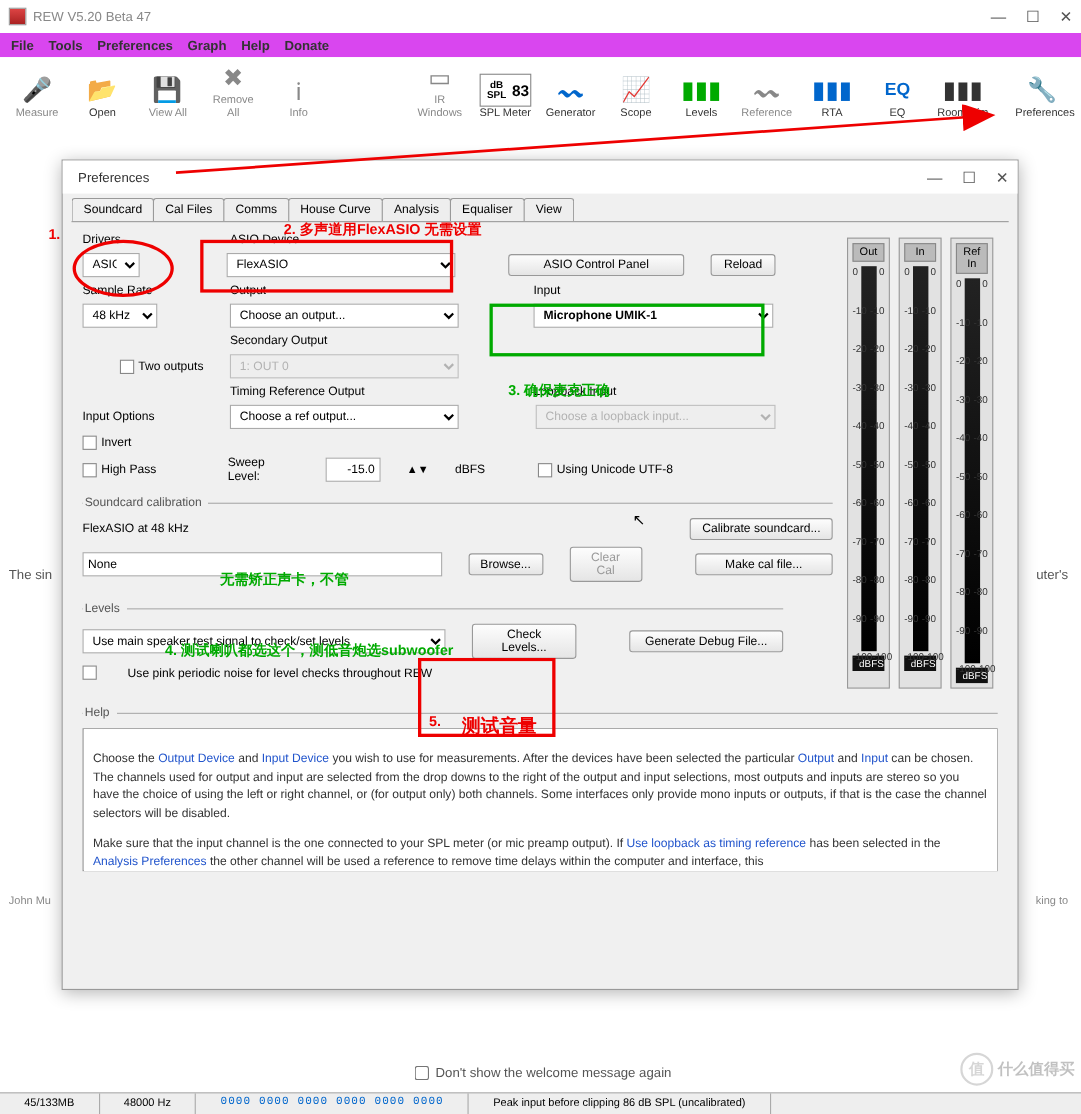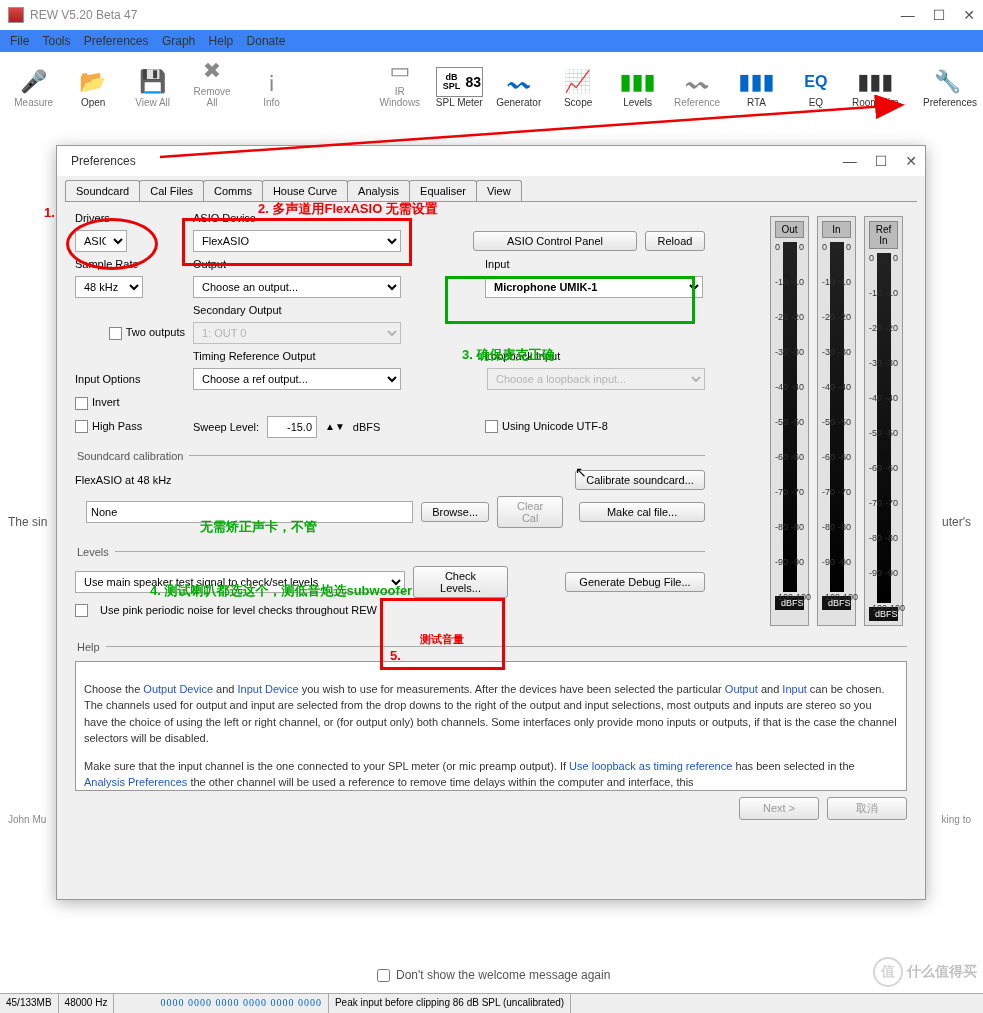--- a/index.html
+++ b/index.html
@@ -2,39 +2,39 @@
 <html><head>
 <meta charset="utf-8">
 <style>
 * { box-sizing: border-box; font-family: Tahoma, Arial, sans-serif; }
 body { margin: 0; background: #f0f0f0; font-size: 11px; width: 983px; height: 1013px; overflow: hidden; position: relative; }
 .main-window { width: 983px; height: 1013px; background: #fff; position: relative; }
 .titlebar { height: 30px; display: flex; align-items: center; padding: 0 8px; background: #fff; color: #888; }
 .titlebar .java-icon { width: 16px; height: 16px; margin-right: 6px; background: linear-gradient(#d44,#a22); border: 1px solid #999; }
 .titlebar .title { flex: 1; font-size: 12px; }
 .win-ctrls { display: flex; gap: 18px; color: #555; font-size: 14px; }
-.menubar { padding: 4px 10px; color: #333; font-size: 12px; background: #3b82f6; }
+.menubar { padding: 4px 10px; color: #333; font-size: 12px; background: #d946ef; font-weight: bold; }
 .menubar span { margin-right: 10px; text-decoration: underline; text-decoration-color: transparent; }
 .menubar span::first-letter { text-decoration: underline; }
 .toolbar { display: flex; padding: 4px 10px; gap: 12px; background: #fff; align-items: flex-end; }
 .tool { text-align: center; width: 50px; color: #888; font-size: 10px; }
 .tool.enabled { color: #333; }
 .tool .ico { height: 30px; display: flex; align-items: center; justify-content: center; font-size: 22px; }
 .tool.open .ico { color: #f5a623; }
 .tool.spl .ico { background:#fff; border:1px solid #888; font-size:9px; font-weight:bold; color:#000; padding:1px; line-height:1; }
 .spacer { flex: 1; }
 .bg-text { position: absolute; color: #555; font-size: 12px; }
 .prefs-window { position: absolute; left: 56px; top: 145px; width: 870px; height: 755px; background: #f0f0f0; border: 1px solid #999; box-shadow: 0 3px 15px rgba(0,0,0,.3); display:flex; flex-direction:column; }
 .prefs-title { height: 30px; display: flex; align-items: center; padding: 0 8px; background: #fff; }
 .prefs-title .t { flex:1; font-size:12px; color:#333; margin-left:6px; }
 .tabs { display: flex; padding: 4px 8px 0 8px; }
 .tab { padding: 4px 10px; border: 1px solid #999; background: #eee; border-bottom: none; margin-right: -1px; border-radius: 3px 3px 0 0; }
 .tab.active { background: #f0f0f0; position:relative; z-index:2; }
 .tab-body { border-top: 1px solid #999; margin: 0 8px; padding: 10px; flex:1; overflow:hidden; position:relative; }
-.row { display: flex; align-items: center; gap: 8px; margin-bottom: 6px; }
+.row { display: flex; align-items: center; gap: 24px; margin-bottom: 6px; }
 .lbl { min-width: 90px; }
 select, input[type=text] { border: 1px solid #aaa; background: #fff; font-size: 11px; padding: 2px 4px; height: 22px; }
 button.btn { border: 1px solid #999; background: linear-gradient(#fdfdfd,#e5e5e5); border-radius: 3px; padding: 3px 10px; font-size: 11px; }
 .meters { position: absolute; right: 14px; top: 14px; display: flex; gap: 8px; }
 .meter { width: 39px; background: #e2e2e2; border:1px solid #999; padding:4px; display:flex; flex-direction:column; align-items:center; }
 .meter-title { background:#bbb; width:100%; text-align:center; font-size:10px; padding:2px; border:1px solid #888; }
 .meter-scale { position:relative; height:350px; width:100%; margin-top:4px; }
 .meter-bar { position:absolute; left:50%; transform:translateX(-50%); width:14px; height:100%; background:linear-gradient(#222,#000); }
 .meter-tick { position:absolute; width:100%; display:flex; justify-content:space-between; font-size:9px; color:#333; }
 .meter-unit { background:#111; color:#fff; font-size:9px; padding:2px 6px; margin-top:4px; width:100%; text-align:center; }
@@ -44,22 +44,22 @@
 .helpbox a { color: #2255cc; }
 .btnrow { display:flex; justify-content:flex-end; gap:8px; padding:6px 0 0 0; }
 .ann { position:absolute; z-index:100; pointer-events:none; }
 .red-ellipse { border:3px solid #e00; border-radius:50%; }
 .red-box { border:3px solid #e00; }
 .green-box { border:3px solid #0a0; }
 .ann-text { font-weight:bold; font-size:13px; }
 .red-text { color:#e00; }
 .green-text { color:#0a0; }
 .statusbar { position:absolute; bottom:0; left:0; right:0; height:20px; border-top:1px solid #aaa; display:flex; font-size:10px; background:#eee; }
-.statusbar > div { border-right:1px solid #aaa; padding:3px 6px; }
-.blue-digits { font-family: Liberation Serif, serif; color: #06c; letter-spacing:1px;margin-left:40px; }
+.statusbar > div { border-right:1px solid #aaa; padding:3px 22px; }
+.blue-digits { font-family: Liberation Mono, monospace; color: #06c; letter-spacing:1px; }
 .welcome-row { position:absolute; bottom:28px; left:0; right:0; text-align:center; color:#555; font-size:12px; }
 .welcome-row input { vertical-align:middle; }
 .watermark { position:absolute; right:6px; bottom:26px; display:flex; align-items:center; gap:4px; color:#999; font-size:14px; font-weight:bold; opacity:.6; }
 .wm-circle { width:30px; height:30px; border:2px solid #bbb; border-radius:50%; display:flex; align-items:center; justify-content:center; font-size:14px; color:#bbb; }
 .arrow-svg { position:absolute; z-index:99; pointer-events:none; }
 .chk { width:13px; height:13px; border:1px solid #888; background:#fff; display:inline-block; vertical-align:middle; margin-right:4px; }
 .disabled { color:#999; }
 select.disabled, input.disabled { background:#eee; color:#999; }
 </style>
 </head>
@@ -418,21 +418,21 @@
         <span style="position:absolute; left:510px; top:262px; font-size:14px">↖</span>
 
         <fieldset>
             <legend>Soundcard calibration</legend>
           <div class="row">
             <span>FlexASIO at 48 kHz</span>
             <div style="flex:1"></div>
             <button class="btn" style="width:130px">Calibrate soundcard...</button>
           </div>
           <div class="row">
-            <input type="text" style="width: 340px; margin-left: 11px;" value="None">
+            <input type="text" style="width: 340px;" value="None">
             <button class="btn">Browse...</button>
             <button class="btn disabled" disabled="">Clear Cal</button>
             <div style="flex:1"></div>
             <button class="btn" style="width:130px">Make cal file...</button>
           </div>
         </fieldset>
 
         <fieldset>
             <legend>Levels</legend>
           <div class="row">
@@ -447,40 +447,36 @@
           </div>
         </fieldset>
       </div>
 
       <fieldset style="margin-top:18px">
           <legend>Help</legend>
         <div class="helpbox">
           <p><span>Choose the </span><a>Output Device</a><span> and </span><a>Input Device</a><span> you wish to use for measurements. After the devices have been selected the particular </span><a>Output</a><span> and </span><a>Input</a><span> can be chosen. The channels used for output and input are selected from the drop downs to the right of the output and input selections, most outputs and inputs are stereo so you have the choice of using the left or right channel, or (for output only) both channels. Some interfaces only provide mono inputs or outputs, if that is the case the channel selectors will be disabled.</span></p>
           <p><span>Make sure that the input channel is the one connected to your SPL meter (or mic preamp output). If </span><a>Use loopback as timing reference</a><span> has been selected in the </span><a>Analysis Preferences</a><span> the other channel will be used a reference to remove time delays within the computer and interface, this </span></p>
         </div>
-        <div class="btnrow">
-          <button class="btn disabled" style="width:80px" disabled="">Next &gt;</button>
-          <button class="btn disabled" style="width:80px" disabled="">取消</button>
-        </div>
       </fieldset>
 
     </div>
   </div>
 
   <div class="ann ann-text red-text" style="left:44px; top:205px">1.</div>
   <div class="ann red-ellipse" style="left:66px; top:218px; width:92px; height:52px"></div>
   <div class="ann red-box" style="left:182px; top:218px; width:230px; height:48px"></div>
   <div class="ann ann-text red-text" style="left:258px; top:200px">2. 多声道用FlexASIO 无需设置</div>
   <div class="ann green-box" style="left:445px; top:276px; width:250px; height:48px"></div>
   <div class="ann ann-text green-text" style="left:462px; top:346px">3. 确保麦克正确</div>
   <div class="ann ann-text green-text" style="left:200px; top:518px">无需矫正声卡，不管</div>
   <div class="ann ann-text green-text" style="left:150px; top:582px">4.  测试喇叭都选这个，测低音炮选subwoofer</div>
   <div class="ann red-box" style="left:380px; top:598px; width:125px; height:72px"></div>
   <div class="ann ann-text red-text" style="left:390px; top:648px">5.</div>
-  <div class="ann ann-text red-text" style="left:420px; top:632px;font-size:11px">测试音量</div>
+  <div class="ann ann-text red-text" style="left:420px; top:648px;font-size:17px">测试音量</div>
 
   <div class="welcome-row">
     <input type="checkbox" style="">
     <span>Don't show the welcome message again</span>
   </div>
 
   <div class="watermark">
     <span class="wm-circle">值</span>
     <span>什么值得买</span>
   </div>

